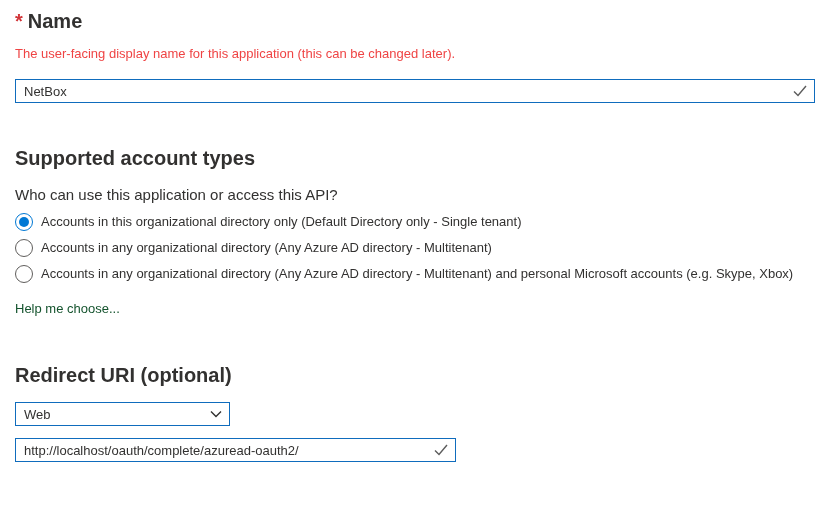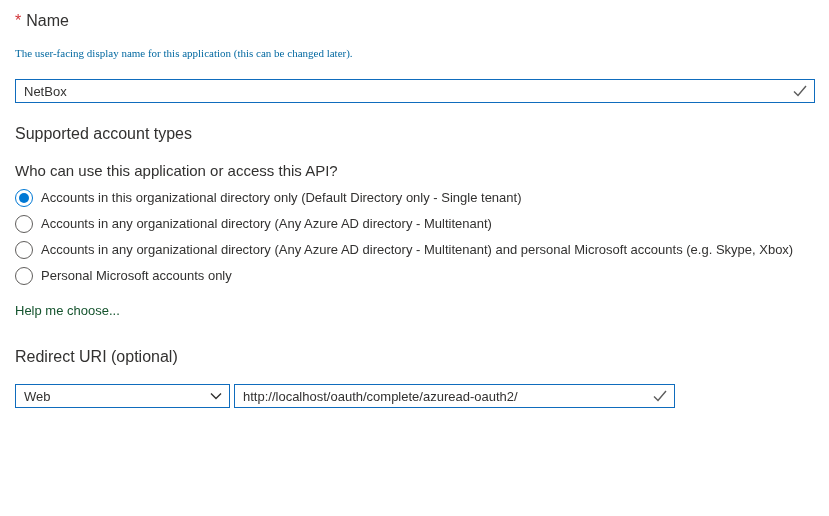--- a/index.html
+++ b/index.html
@@ -8,33 +8,32 @@
     width: 829px;
     height: 516px;
     overflow: hidden;
     font-family: "Liberation Sans", sans-serif;
     font-size: 13px;
     color: #323130;
   }
   .page { padding: 10px 14px 0 15px; }
 
   .section-title {
-    font-size: 16px;
-    font-weight: 400;
+    font-size: 20px;
+    font-weight: 700;
     color: #323130;
     line-height: 22px;
   }
   .required { color: #d13438; margin-right: 5px; }
 
   .desc {
     margin-top: 12px;
-    font-size: 11px;
+    font-size: 13px;
     line-height: 19px;
-    color: #0369a1;
-    font-family: Liberation Serif, serif;
+    color: #ef4444;
   }
 
   .input-wrap {
     position: relative;
     margin-top: 16px;
     height: 24px;
     border: 1px solid #0f6cbd;
     background: #ffffff;
     display: flex;
     align-items: center;
@@ -54,21 +53,21 @@
   .trailing-icon {
     position: absolute;
     right: 7px;
     top: 50%;
     transform: translateY(-50%);
     display: flex;
     align-items: center;
     pointer-events: none;
   }
 
-  .section-accounts { margin-top: 20px; }
+  .section-accounts { margin-top: 44px; }
   .question { margin-top: 18px; font-size: 15px; line-height: 16px; }
 
   .radio-list { margin-top: 10px; }
   .radio-option {
     display: flex;
     align-items: center;
     margin-bottom: 8px;
     cursor: pointer;
   }
   .radio {
@@ -91,27 +90,28 @@
   .radio-label { margin-left: 8px; font-size: 13px; line-height: 18px; }
 
   .help-link-row { margin-top: 18px; }
   .link {
     color: #14532d;
     font-size: 13px;
     text-decoration: none;
     cursor: pointer;
   }
 
-  .section-redirect { margin-top: 28px; }
+  .section-redirect { margin-top: 48px; }
   .redirect-desc { margin-top: 14px; max-width: 800px; }
 
   .uri-row {
     margin-top: 16px;
     display: flex;
-    gap: 4px;
+    gap: 12px;
+    flex-direction: column;
   }
   .select-wrap {
     position: relative;
     width: 215px;
     height: 24px;
     border: 1px solid #0f6cbd;
     background: #ffffff;
     display: flex;
     align-items: center;
     padding: 0 26px 0 8px;
@@ -148,24 +148,20 @@
         <span class="radio-label">Accounts in this organizational directory only (Default Directory only - Single tenant)</span>
       </div>
       <div class="radio-option">
         <span class="radio"></span>
         <span class="radio-label">Accounts in any organizational directory (Any Azure AD directory - Multitenant)</span>
       </div>
       <div class="radio-option">
         <span class="radio"></span>
         <span class="radio-label">Accounts in any organizational directory (Any Azure AD directory - Multitenant) and personal Microsoft accounts (e.g. Skype, Xbox)</span>
       </div>
-      <div class="radio-option">
-        <span class="radio"></span>
-        <span class="radio-label">Personal Microsoft accounts only</span>
-      </div>
     </div>
 
     <div class="help-link-row">
       <a href="#" class="link">Help me choose...</a>
     </div>
   </div>
 
   <div class="section section-redirect">
     <h2 class="section-title">Redirect URI (optional)</h2>
 

